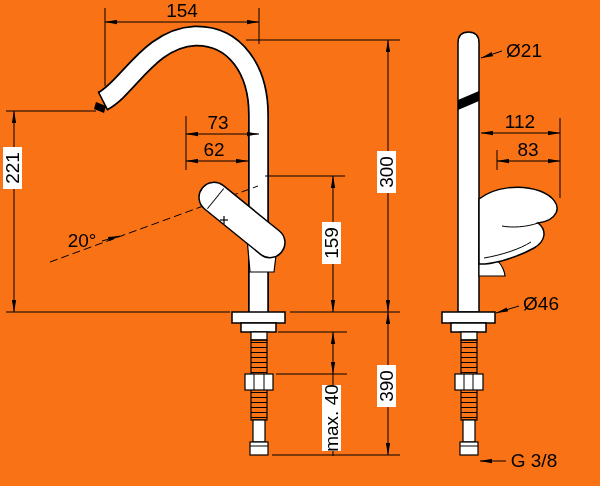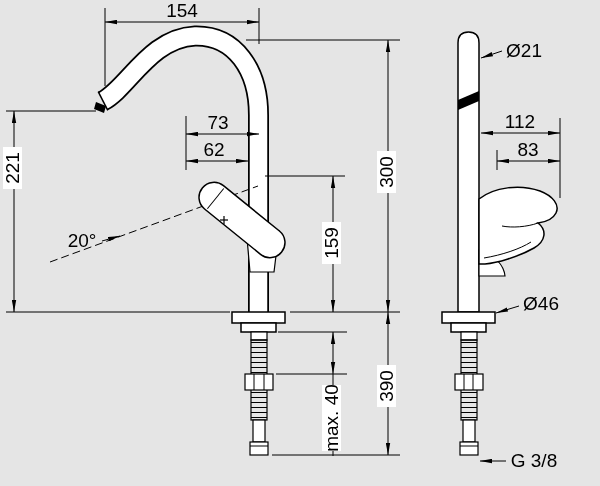--- a/index.html
+++ b/index.html
@@ -1,16 +1,16 @@
 <!DOCTYPE html>
 <html><head>
 <meta charset="utf-8">
 <style>
   html, body { margin: 0; padding: 0; background: #fff; }
-  .sheet { position: relative; width: 600px; height: 486px; background: #e5e5e5; overflow: hidden; }
+  .sheet { position: relative; width: 600px; height: 486px; background: #f97316; overflow: hidden; }
   svg text { font-family: "Liberation Sans", "DejaVu Sans", sans-serif; font-size: 19px; fill: #000; }
   .obj  { fill: #fff; stroke: #000; stroke-width: 1.5; }
   .obj2 { fill: #fff; stroke: #000; stroke-width: 1.2; }
   .dl   { stroke: #000; stroke-width: 1; fill: none; }
   .thin { stroke: #000; stroke-width: 1; fill: none; }
   .lbl  { text-anchor: middle; }
   .bg   { fill: #fff; stroke: none; }
 </style>
 </head>
 <body>

